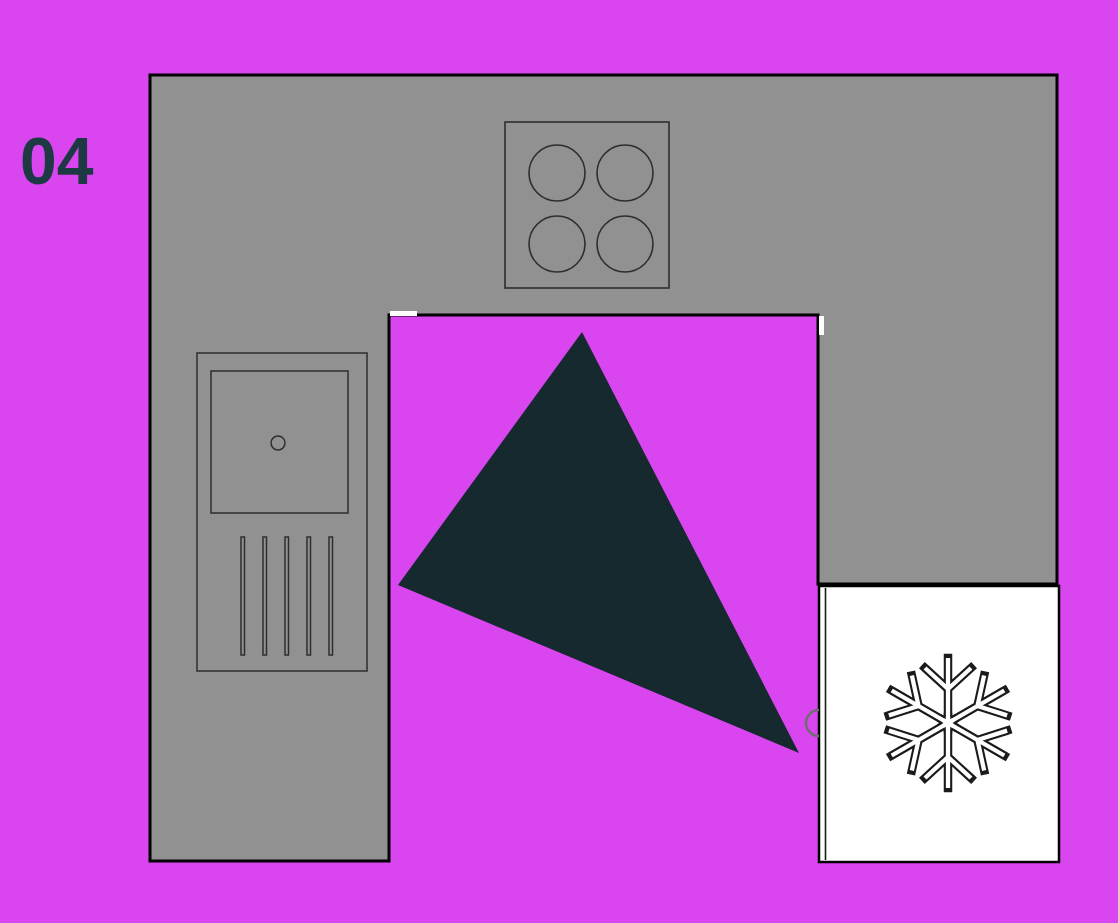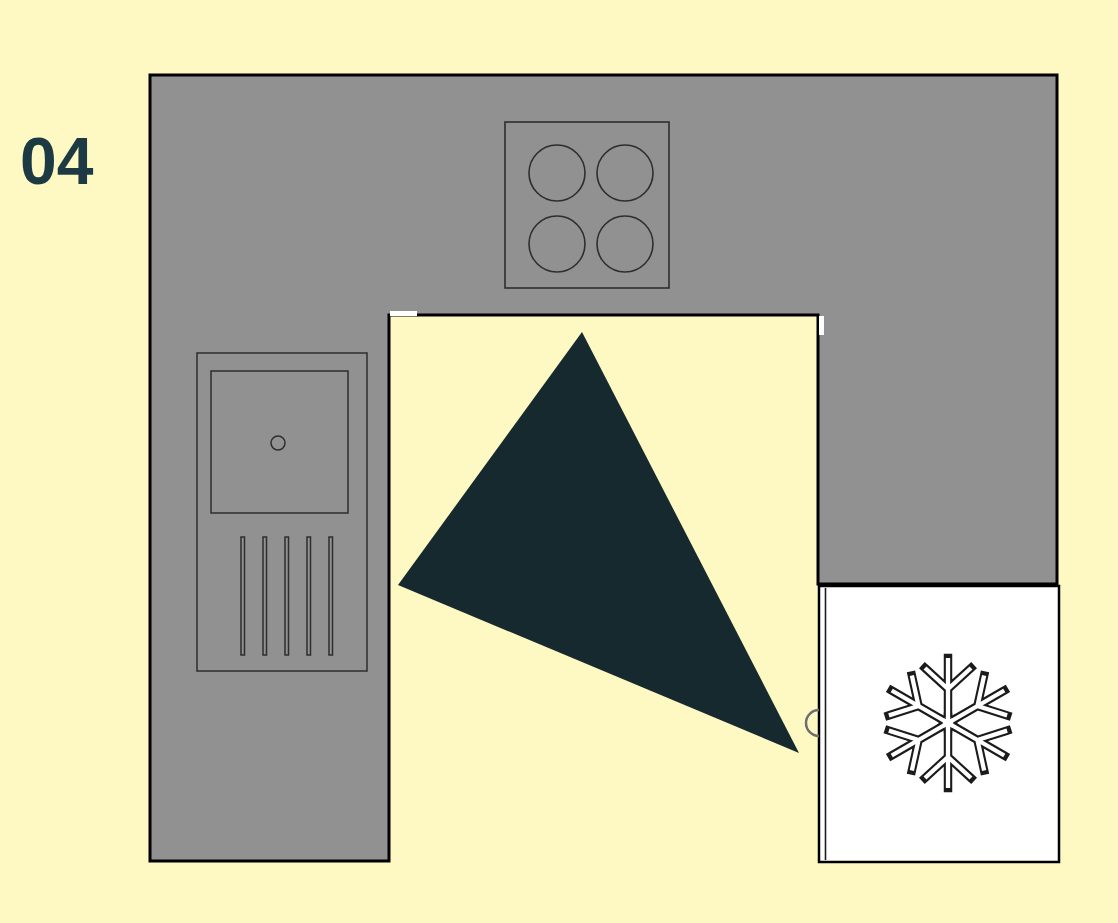--- a/index.html
+++ b/index.html
@@ -1,19 +1,19 @@
 <!DOCTYPE html>
 <html><head>
 <meta charset="utf-8">
 <style>
   html,body{margin:0;padding:0;background:#ffffff;}
   .canvas{
     position:relative;
     width:1118px;height:923px;
-    background:#fef9c3;
+    background:#d946ef;
     overflow:hidden;
     font-family:"Liberation Sans", sans-serif;
   }
   .step-number{
     position:absolute;
     left:20px;top:128px;
     font-size:66px;
     line-height:66px;
     font-weight:700;
     color:#1d3a44;

